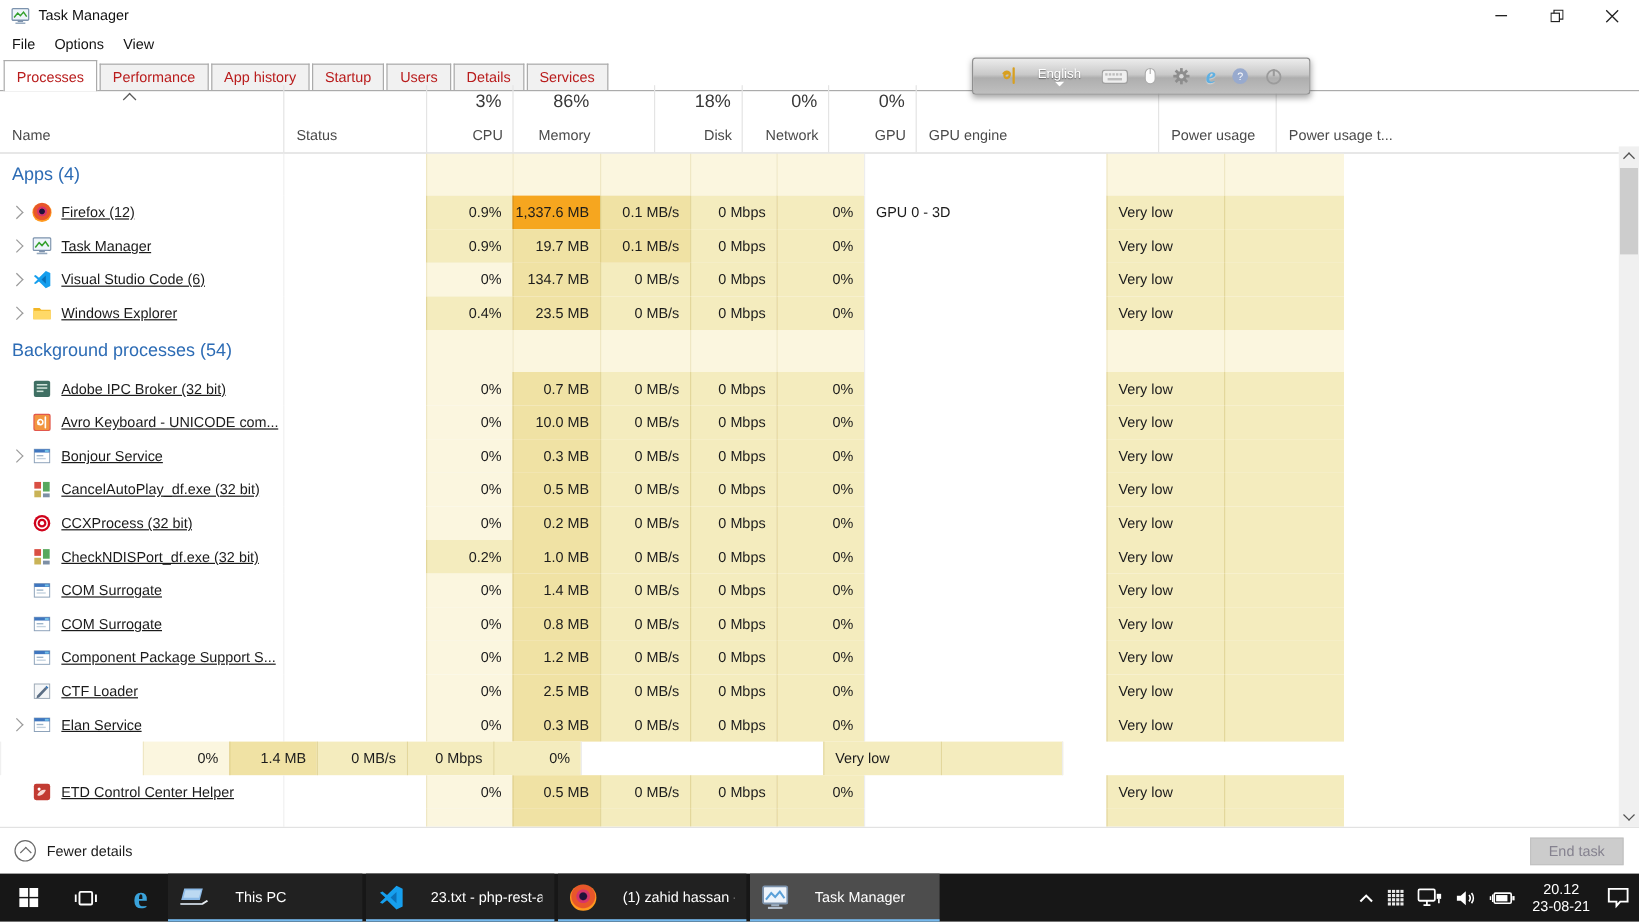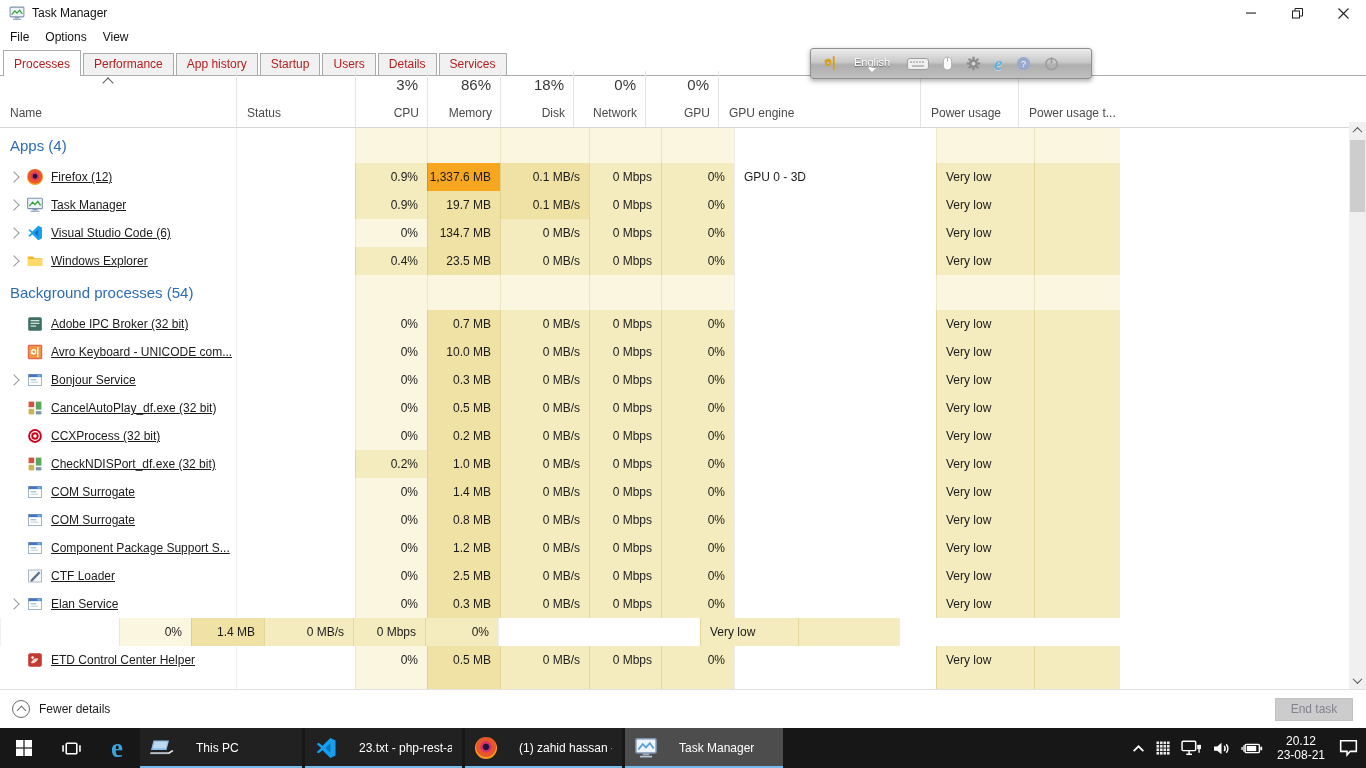--- a/index.html
+++ b/index.html
@@ -25,35 +25,35 @@
        padding:3px 10px 4px;margin-right:2px;position:relative;}
   .tab.active{background:#fff;padding-top:6px;margin-bottom:-1px;padding-bottom:5px;z-index:5;}
 
   
   .colhead{position:absolute;top:71px;left:0;width:1349px;height:57px;border-bottom:1px solid #d7d7d7;}
   .colhead-inner{display:flex;height:100%;width:1120px;}
   .hcell{position:relative;height:100%;flex:none;border-left:1px solid #e4e4e4;}
   .hcell:first-child{border-left:none;}
   .h-name{width:236px;}
   .h-status{width:119px;}
-  .h-cpu{width:72px;}.h-mem{width:73px;}.h-disk{width:73px;}.h-net{width:72px;}.h-gpu{width:73px;}
+  .h-cpu{width:72px;}.h-mem{width:73px;}.h-disk{width:73px;margin-left:45px;}.h-net{width:72px;}.h-gpu{width:73px;}
   .h-eng{width:202px;}.h-pow{width:98px;}.h-trend{width:102px;}
   .h-label{position:absolute;bottom:7px;left:10px;font-size:12px;color:#4a4a4a;white-space:nowrap;}
   .h-label.right{left:auto;right:8px;}
   .h-pct{position:absolute;top:5px;right:9px;font-size:15px;color:#383838;}
   .sort-caret{position:absolute;top:8px;left:104px;width:8px;height:8px;border-left:1.5px solid #5a5a5a;border-top:1.5px solid #5a5a5a;transform:rotate(45deg);}
 
   
   .tbody{position:absolute;top:128px;left:0;width:1120px;height:561px;overflow:hidden;display:flex;flex-direction:column;}
   .prow{display:flex;height:28px;flex:none;}
   .grow{display:flex;height:35px;flex:none;}
   .cell{height:100%;flex:none;display:flex;align-items:center;font-size:12px;color:#1b1b1b;}
   .c-name{width:236px;}
   .c-status{width:119px;border-left:1px solid #f0f0f0;padding-left:8px;}
-  .c-cpu{width:72px;}.c-mem{width:73px;}.c-disk{width:89px;}.c-net{width:72px;}.c-gpu{width:73px;}
+  .c-cpu{width:72px;}.c-mem{width:73px;}.c-disk{width:75px;}.c-net{width:72px;}.c-gpu{width:73px;}
   .c-eng{width:202px;border-left:1px solid #ededed;padding-left:9px;}
   .c-pow{width:98px;padding-left:9px;}
   .c-trend{width:102px;border-right:1px solid #ededed;}
   .val{justify-content:flex-end;padding-right:9px;}
   .heat-pale{background:var(--heat-pale);border-left:1px solid rgba(190,165,80,.18);}
   .heat-light{background:var(--heat-light);border-left:1px solid rgba(190,165,80,.3);}
   .heat-med{background:var(--heat-med);border-left:1px solid rgba(190,165,80,.3);}
   .heat-hot{background:var(--heat-hot);border-left:1px solid rgba(170,120,20,.4);}
   .glabel{font-size:15px;color:var(--group-blue);padding-left:10px;}
   .chev{width:8px;height:8px;margin-left:10px;flex:none;border-top:1.5px solid #9a9a9a;border-right:1.5px solid #9a9a9a;transform:rotate(45deg);}
@@ -79,21 +79,21 @@
   .fewer-circle{width:18px;height:18px;border:1.5px solid #6b6b6b;border-radius:50%;position:relative;flex:none;}
   .fewer-circle::after{content:"";position:absolute;left:4.5px;top:6px;width:6px;height:6px;border-left:1.5px solid #6b6b6b;border-top:1.5px solid #6b6b6b;transform:rotate(45deg);}
   .fewer-label{font-size:12px;color:#1b1b1b;margin-left:9px;}
   .endtask{margin-left:auto;margin-right:13px;width:78px;height:23px;background:#cccccc;border:1px solid #c2c2c2;
     color:#85828f;font-size:12px;display:flex;align-items:center;justify-content:center;font-family:inherit;}
 
   
   .langbar{position:absolute;left:810px;top:48px;width:282px;height:31px;z-index:40;
     background:linear-gradient(180deg,#ececec 0%,#c9c9c9 45%,#aeaeae 55%,#bfbfbf 100%);
     border:1px solid #8f8f8f;border-radius:3px;box-shadow:0 2px 5px rgba(0,0,0,.35);
-    display:flex;align-items:center;padding:0 11px;gap:13px;}
+    display:flex;align-items:center;padding:0 11px;gap:13px;justify-content:center;}
   .lang-block{display:flex;flex-direction:column;align-items:center;margin:0 4px;}
   .lang-label{font-size:11px;color:#fff;text-shadow:0 1px 1px rgba(0,0,0,.45);}
   .ie-e{font-family:"Liberation Serif","DejaVu Serif",serif;font-style:italic;font-weight:bold;font-size:19px;color:#5fb0e2;line-height:1;text-shadow:0 1px 1px rgba(255,255,255,.5);}
   .lb-ic{display:flex;align-items:center;justify-content:center;}
 
   
   .taskbar{position:absolute;left:0;top:728px;width:1366px;height:40px;background:#171717;display:flex;align-items:stretch;}
   .tb-btn{width:48px;display:flex;align-items:center;justify-content:center;flex:none;}
   .tb-btn.narrow{width:46px;}
   .tb-app{flex:none;display:flex;align-items:center;padding:0 10px;gap:22px;position:relative;background:#212121;margin-right:3px;}

